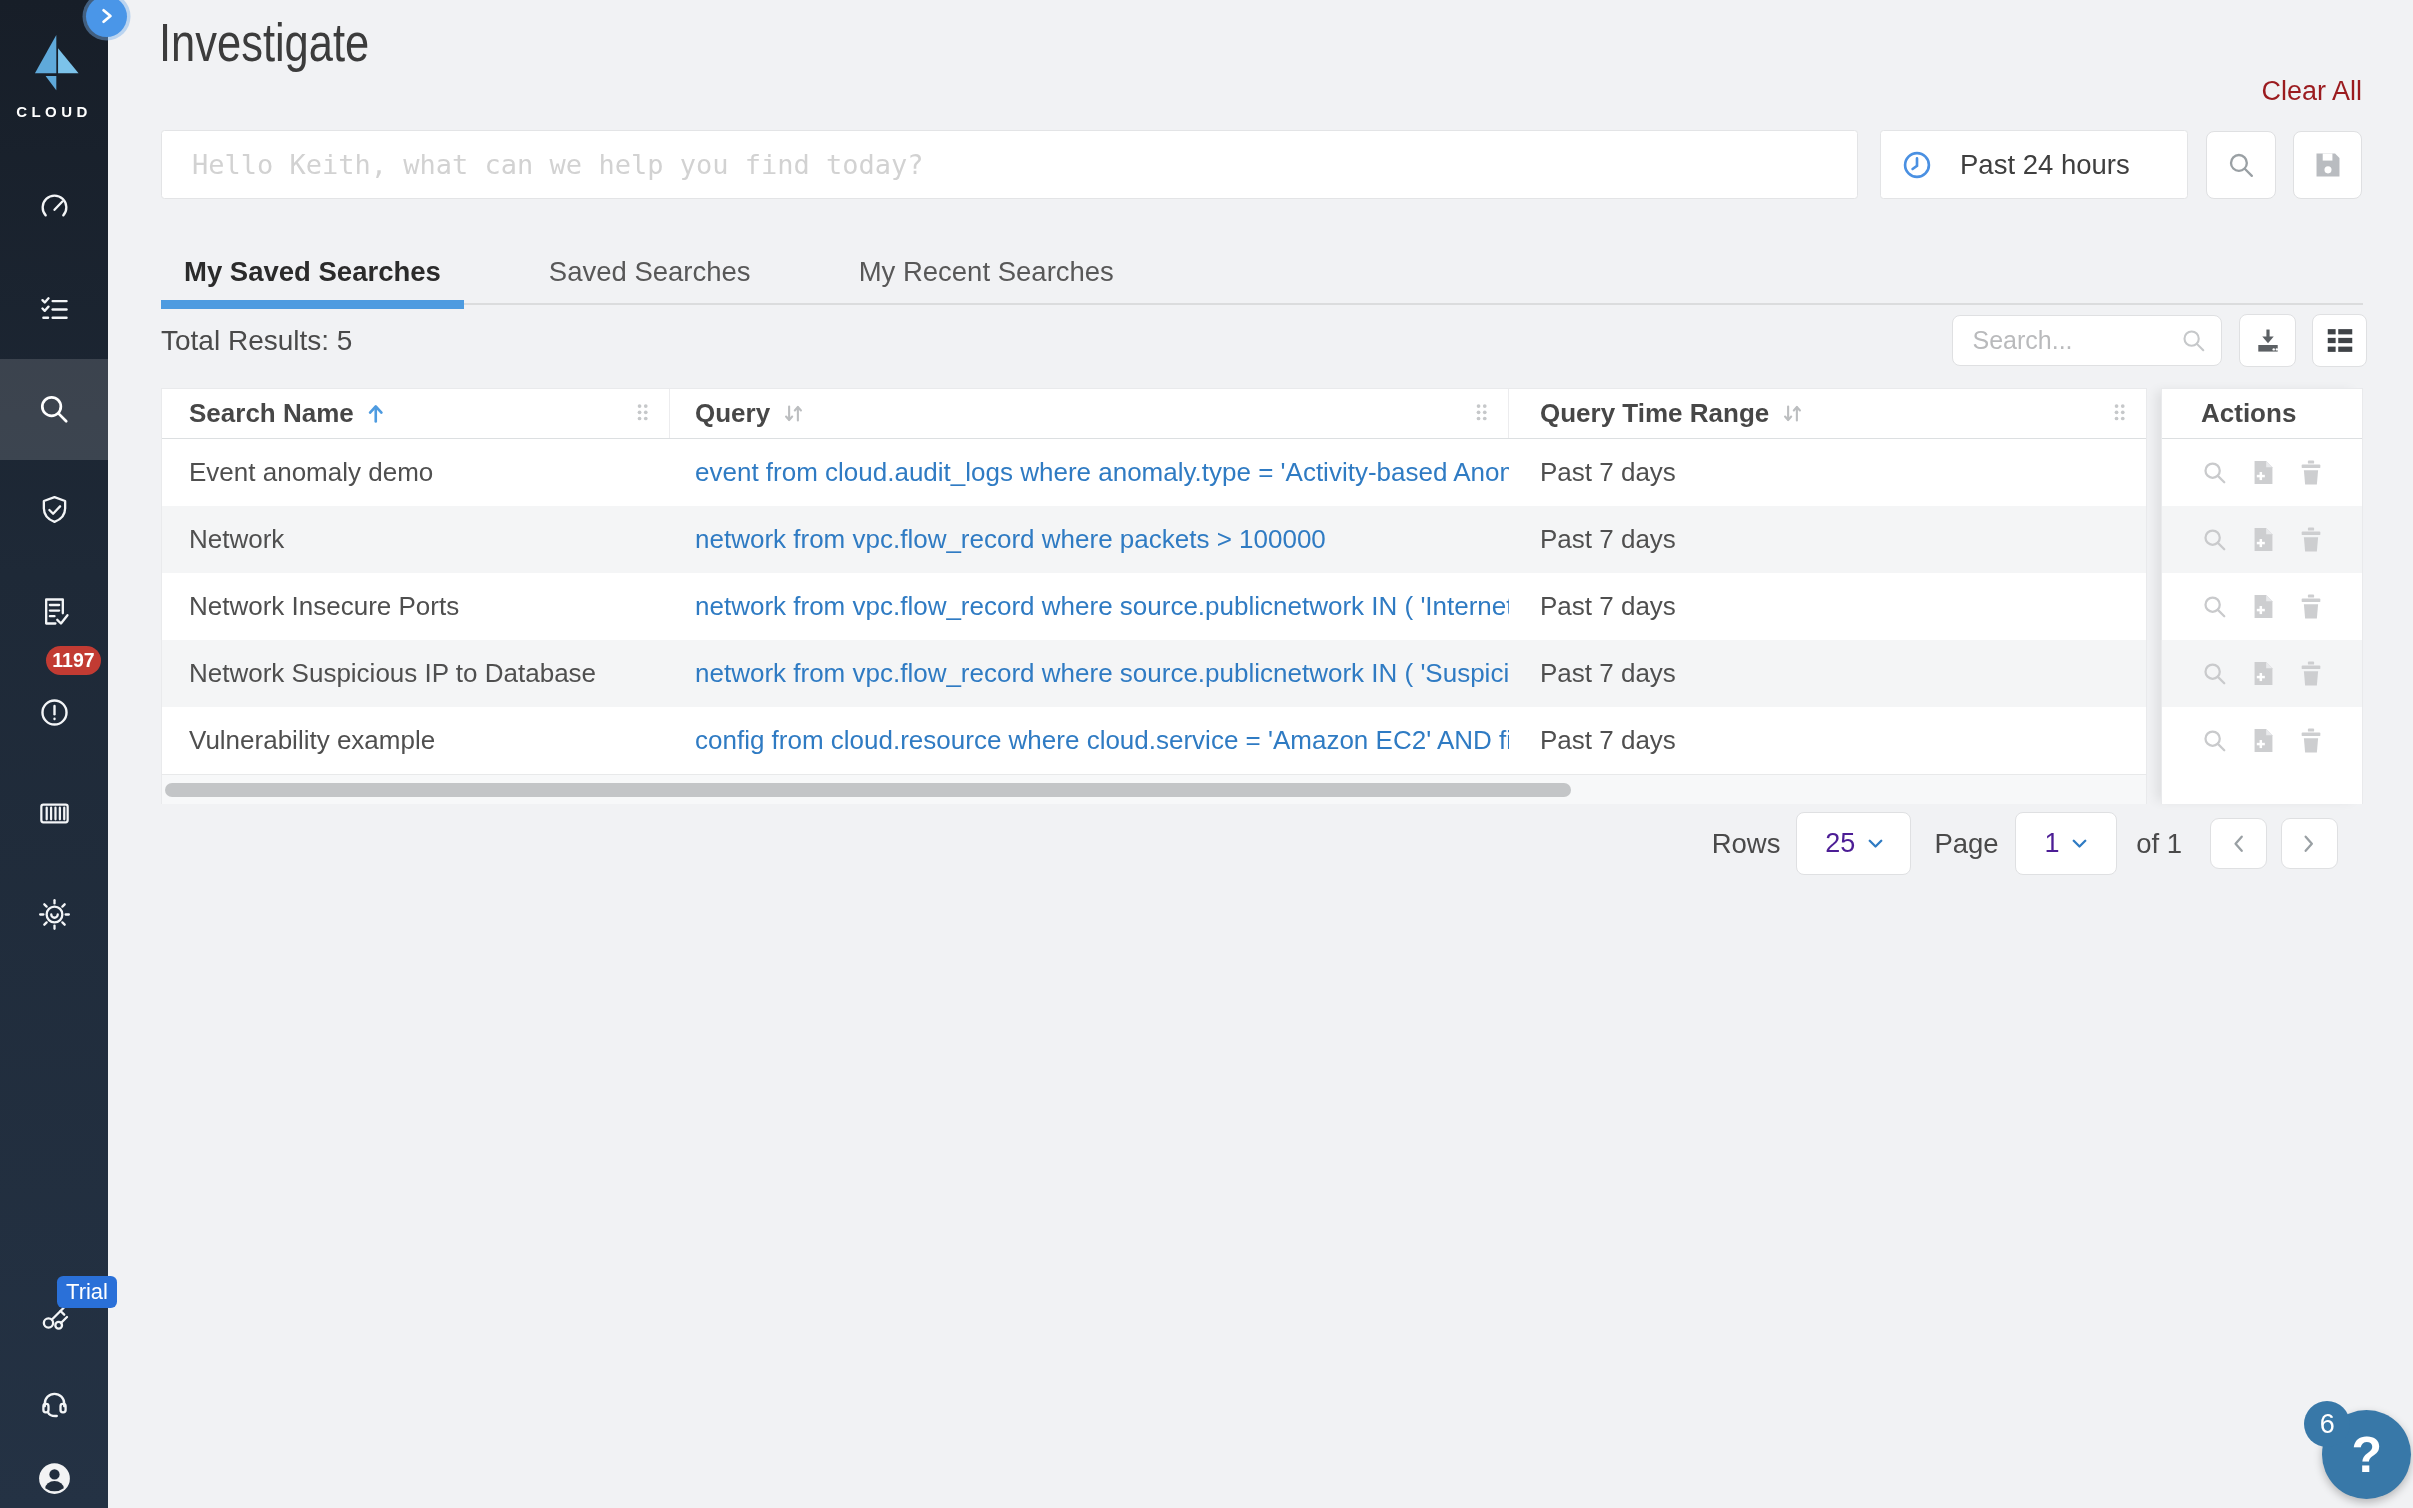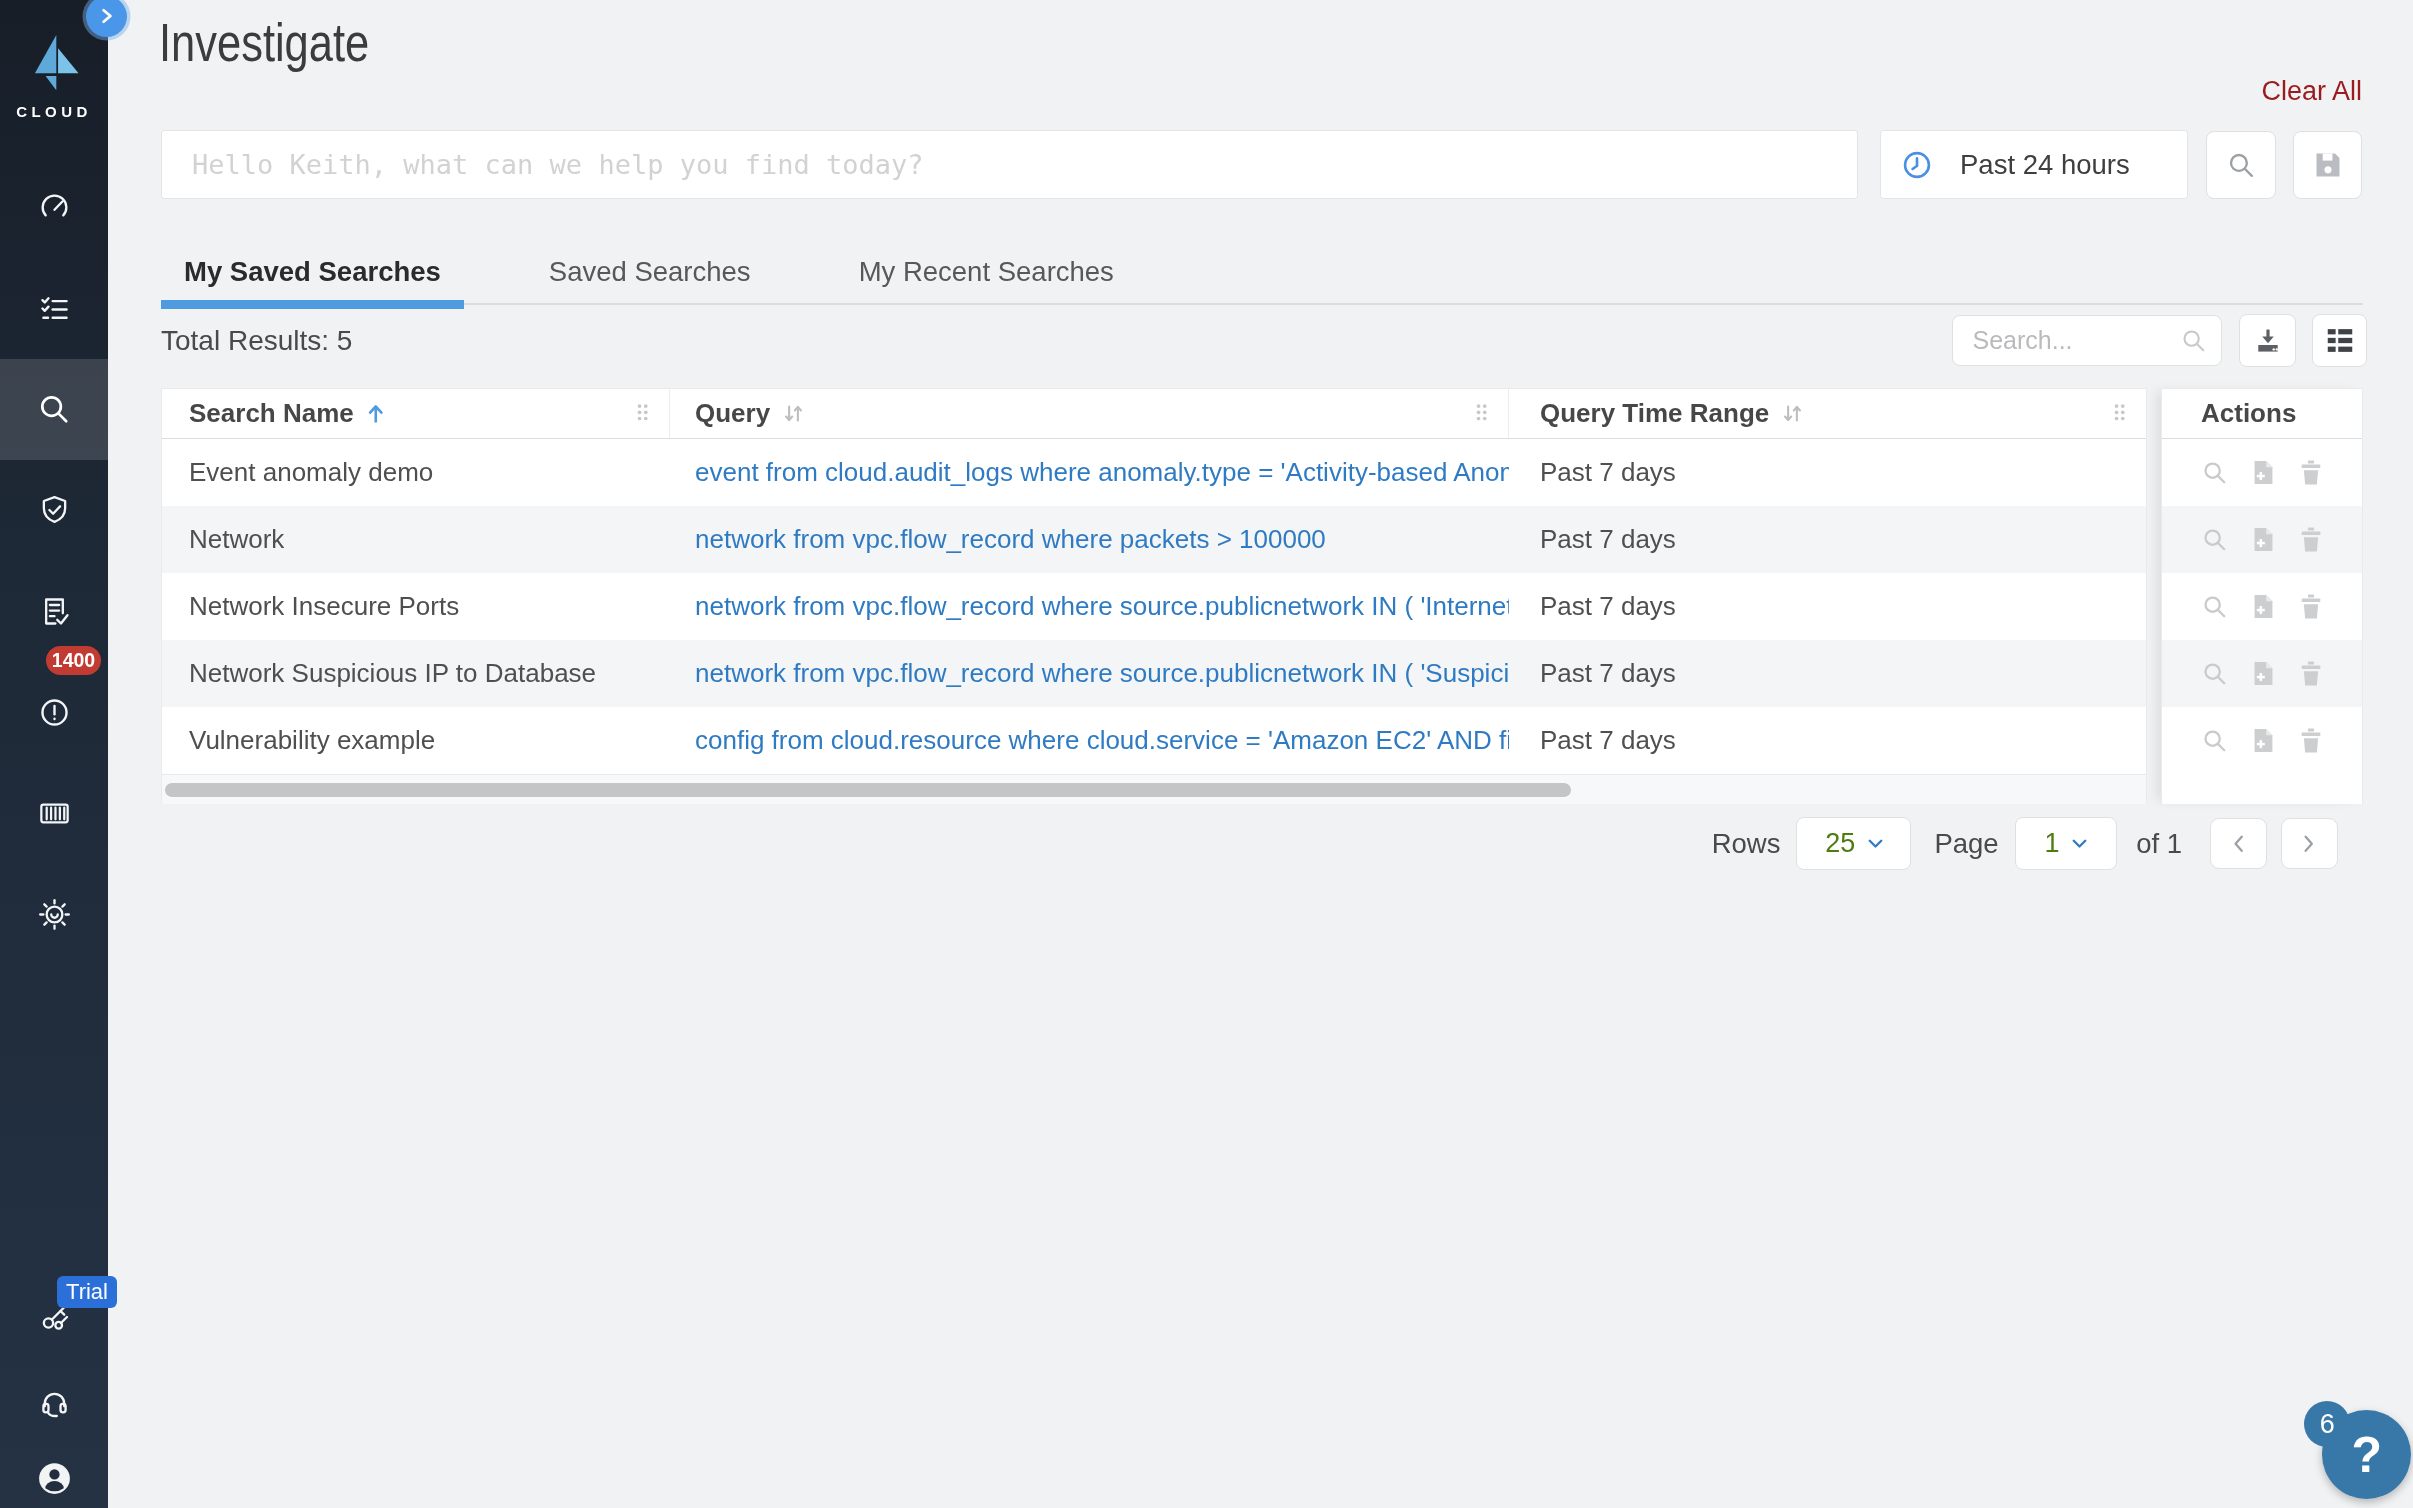--- a/index.html
+++ b/index.html
@@ -100,21 +100,21 @@
   .c-time { padding-left:31px; }
   .tfoot { height:30px; background:#f7f8f9; border-top:0.9px solid #e8e9ea; position:relative; }
   .hscroll-thumb { position:absolute; left:2.7px; top:8px; width:1406px; height:14px; border-radius:8px; background:#c3c5c7; cursor:grab; }
   .ahead { height:50px; border-bottom:0.9px solid #dcdfe1; display:flex; align-items:center; padding-left:39px; font-size:26px; font-weight:700; color:#474747; }
   .arow { height:67px; display:flex; align-items:center; justify-content:center; gap:23px; }
   .arow:nth-child(even) { background:#f4f5f6; }
   .arow .aicon { cursor:pointer; display:flex; }
   .afoot { height:30px; background:#fff; }
   
   .pagination { position:absolute; top:815px; right:75px; height:57px; display:flex; align-items:center; font-size:27.5px; color:#4a4a4a; }
-  .sel { height:53px; background:#fff; border:0.9px solid #dfe0e2; border-radius:8px; display:flex; align-items:center; justify-content:center; gap:12.4px; color:#4d7c0f; font-size:27px; cursor:pointer; }
+  .sel { height:63px; background:#fff; border:0.9px solid #dfe0e2; border-radius:8px; display:flex; align-items:center; justify-content:center; gap:12.4px; color:#4c1d95; font-size:27px; cursor:pointer; }
   .sel-rows { width:115px; margin-left:16px; }
   .sel-page { width:102px; margin-left:16px; }
   .lbl-page { margin-left:23px; }
   .lbl-of { margin-left:19.5px; }
   .pg-btn { width:57px; height:51px; background:#fff; border:0.9px solid #dfe0e2; border-radius:9px; display:flex; align-items:center; justify-content:center; cursor:pointer; }
   .pg-prev { margin-left:28px; }
   .pg-next { margin-left:14px; }
   
   .help-btn { position:absolute; right:1.8px; bottom:9px; width:89px; height:89px; border-radius:50%; background:#3878a8; z-index:9;
     display:flex; align-items:center; justify-content:center; color:#fff; font-size:50px; font-weight:700; cursor:pointer;
@@ -167,21 +167,21 @@
     <div class="nav-item">
       <svg width="37" height="37" viewBox="0 0 40 40" fill="none" stroke="#f3f5f7" stroke-width="2.5" stroke-linecap="round" stroke-linejoin="round">
         <path d="M29 22 v-15 h-18 v26 h10"></path>
         <line x1="15" y1="13" x2="25" y2="13"></line>
           <line x1="15" y1="19" x2="25" y2="19"></line>
           <line x1="15" y1="25" x2="20" y2="25"></line>
         <polyline points="23,29 27,33 34,24"></polyline>
       </svg>
     </div>
     <div class="nav-item">
-      <div class="alert-badge">1400</div>
+      <div class="alert-badge">1197</div>
       <svg width="37" height="37" viewBox="0 0 40 40" fill="none" stroke="#f3f5f7" stroke-width="2.6" stroke-linecap="round">
         <circle cx="20" cy="20" r="13"></circle>
         <line x1="20" y1="13" x2="20" y2="22"></line>
         <line x1="20" y1="26.8" x2="20" y2="27"></line>
       </svg>
     </div>
     <div class="nav-item">
       <svg width="39" height="39" viewBox="0 0 40 40" fill="none" stroke="#f3f5f7" stroke-width="2.3" stroke-linecap="round">
         <rect x="6.5" y="11" width="27" height="18" rx="2"></rect>
         <line x1="12" y1="14" x2="12" y2="26"></line>

